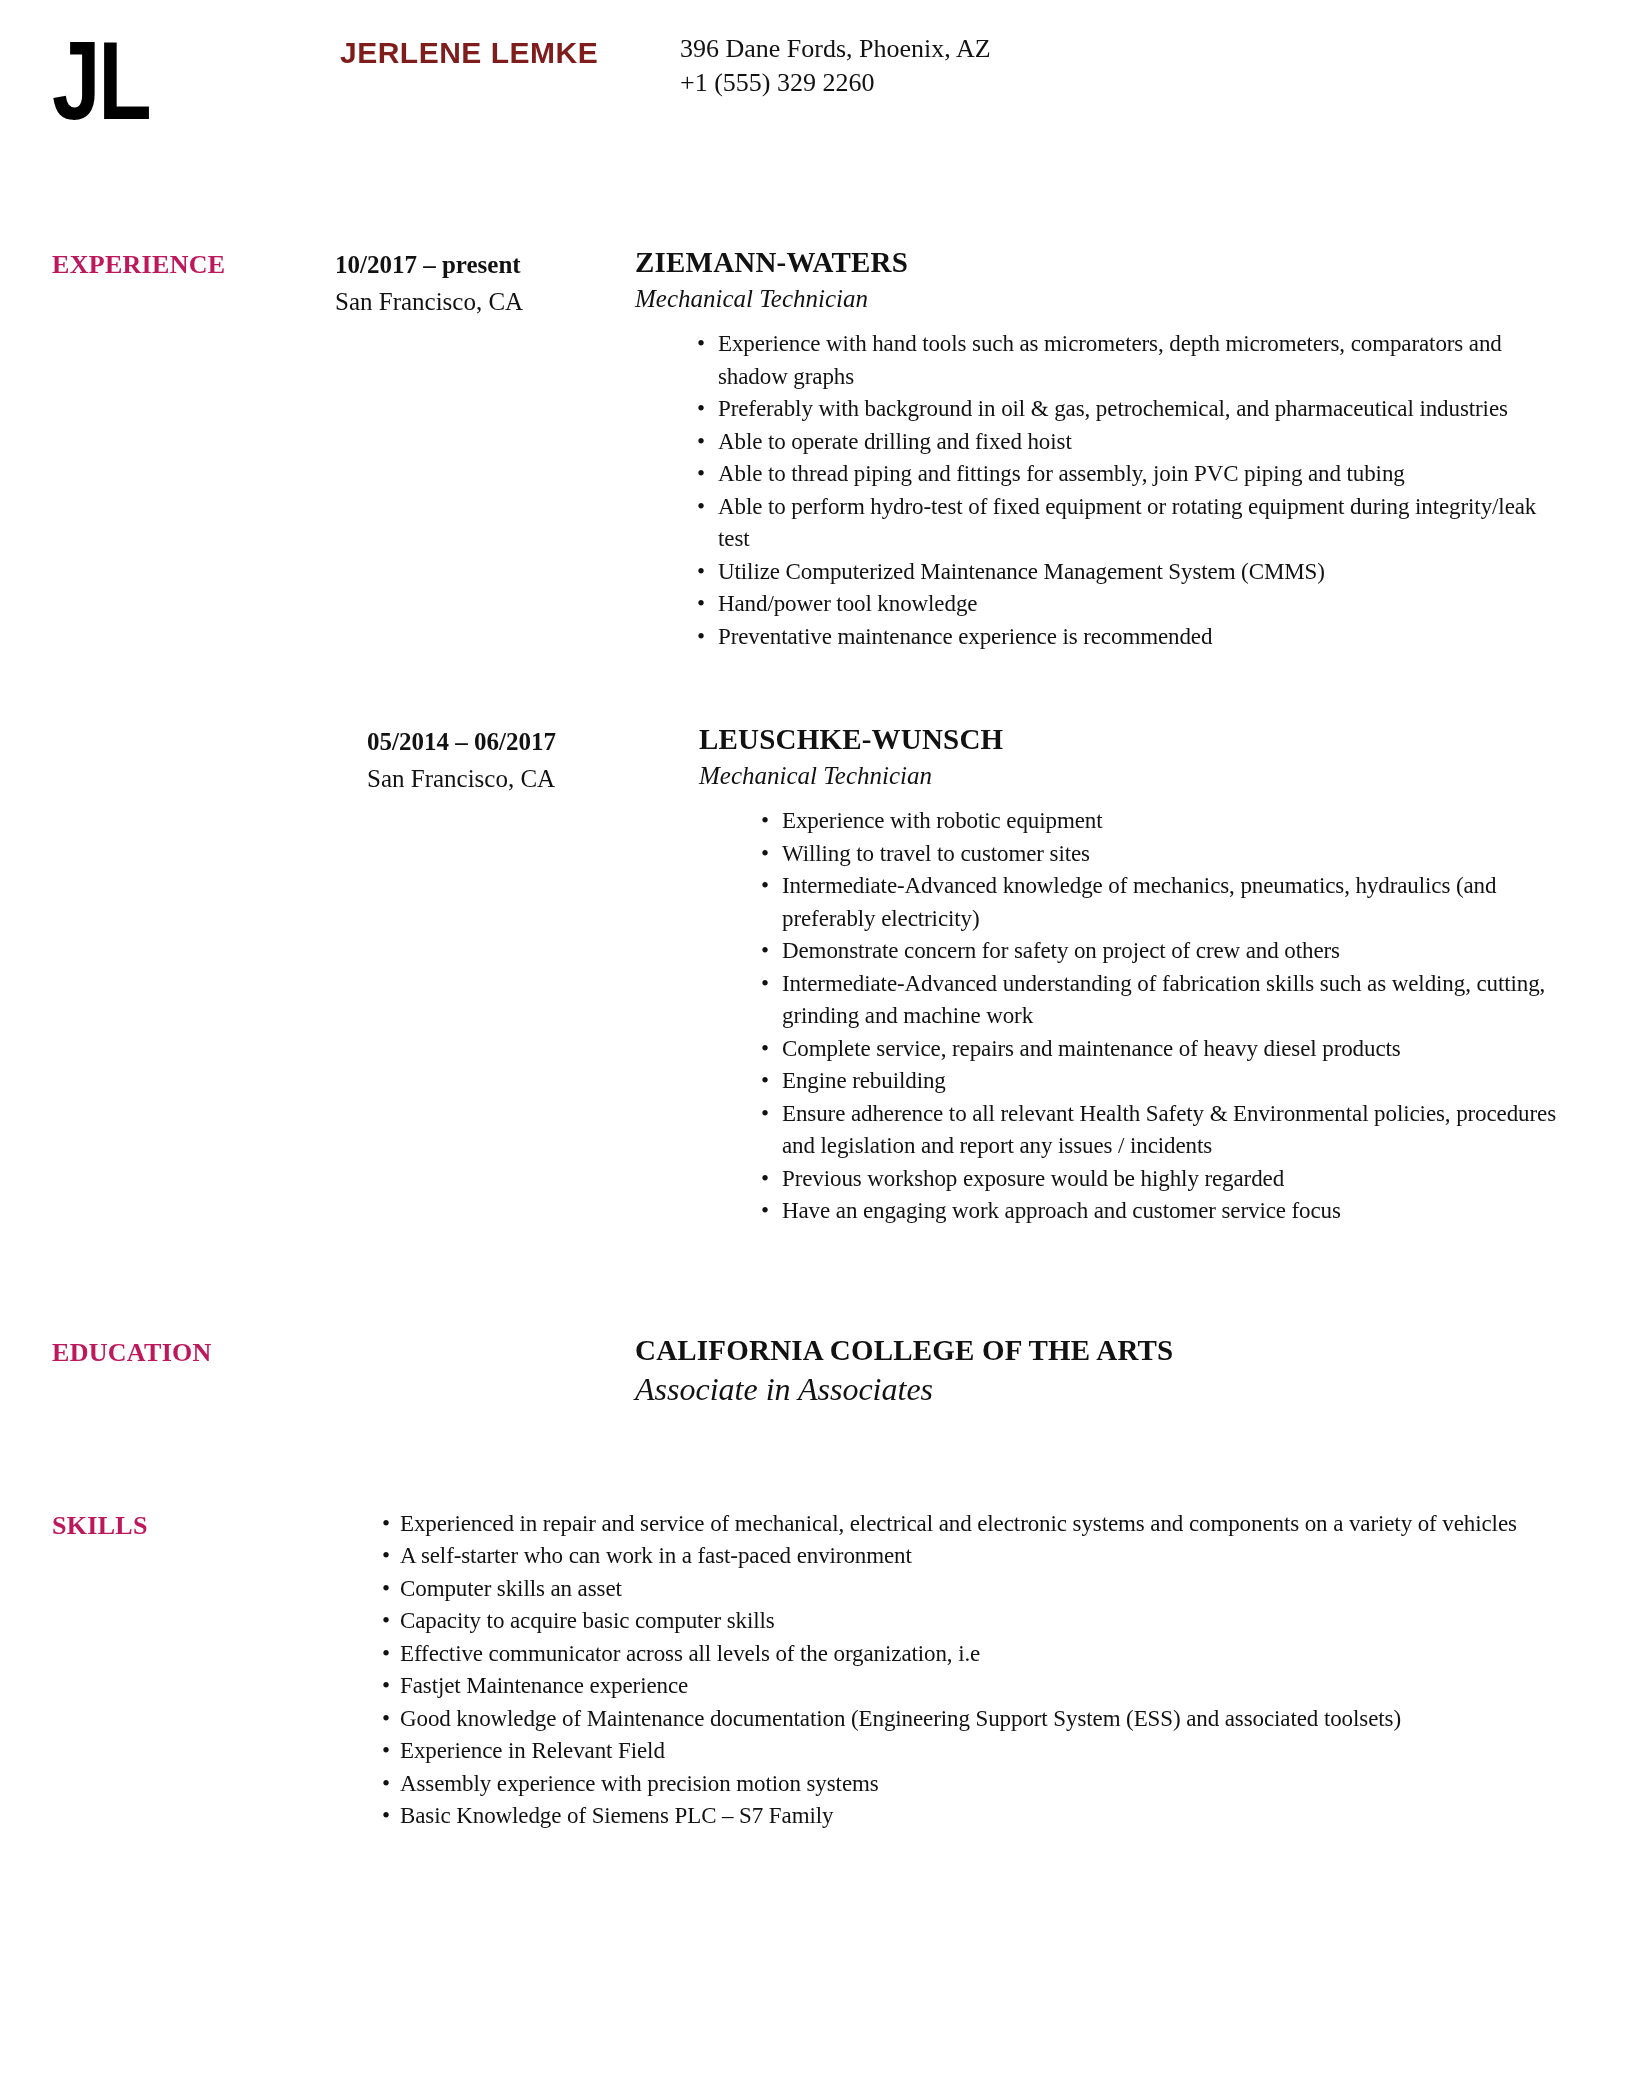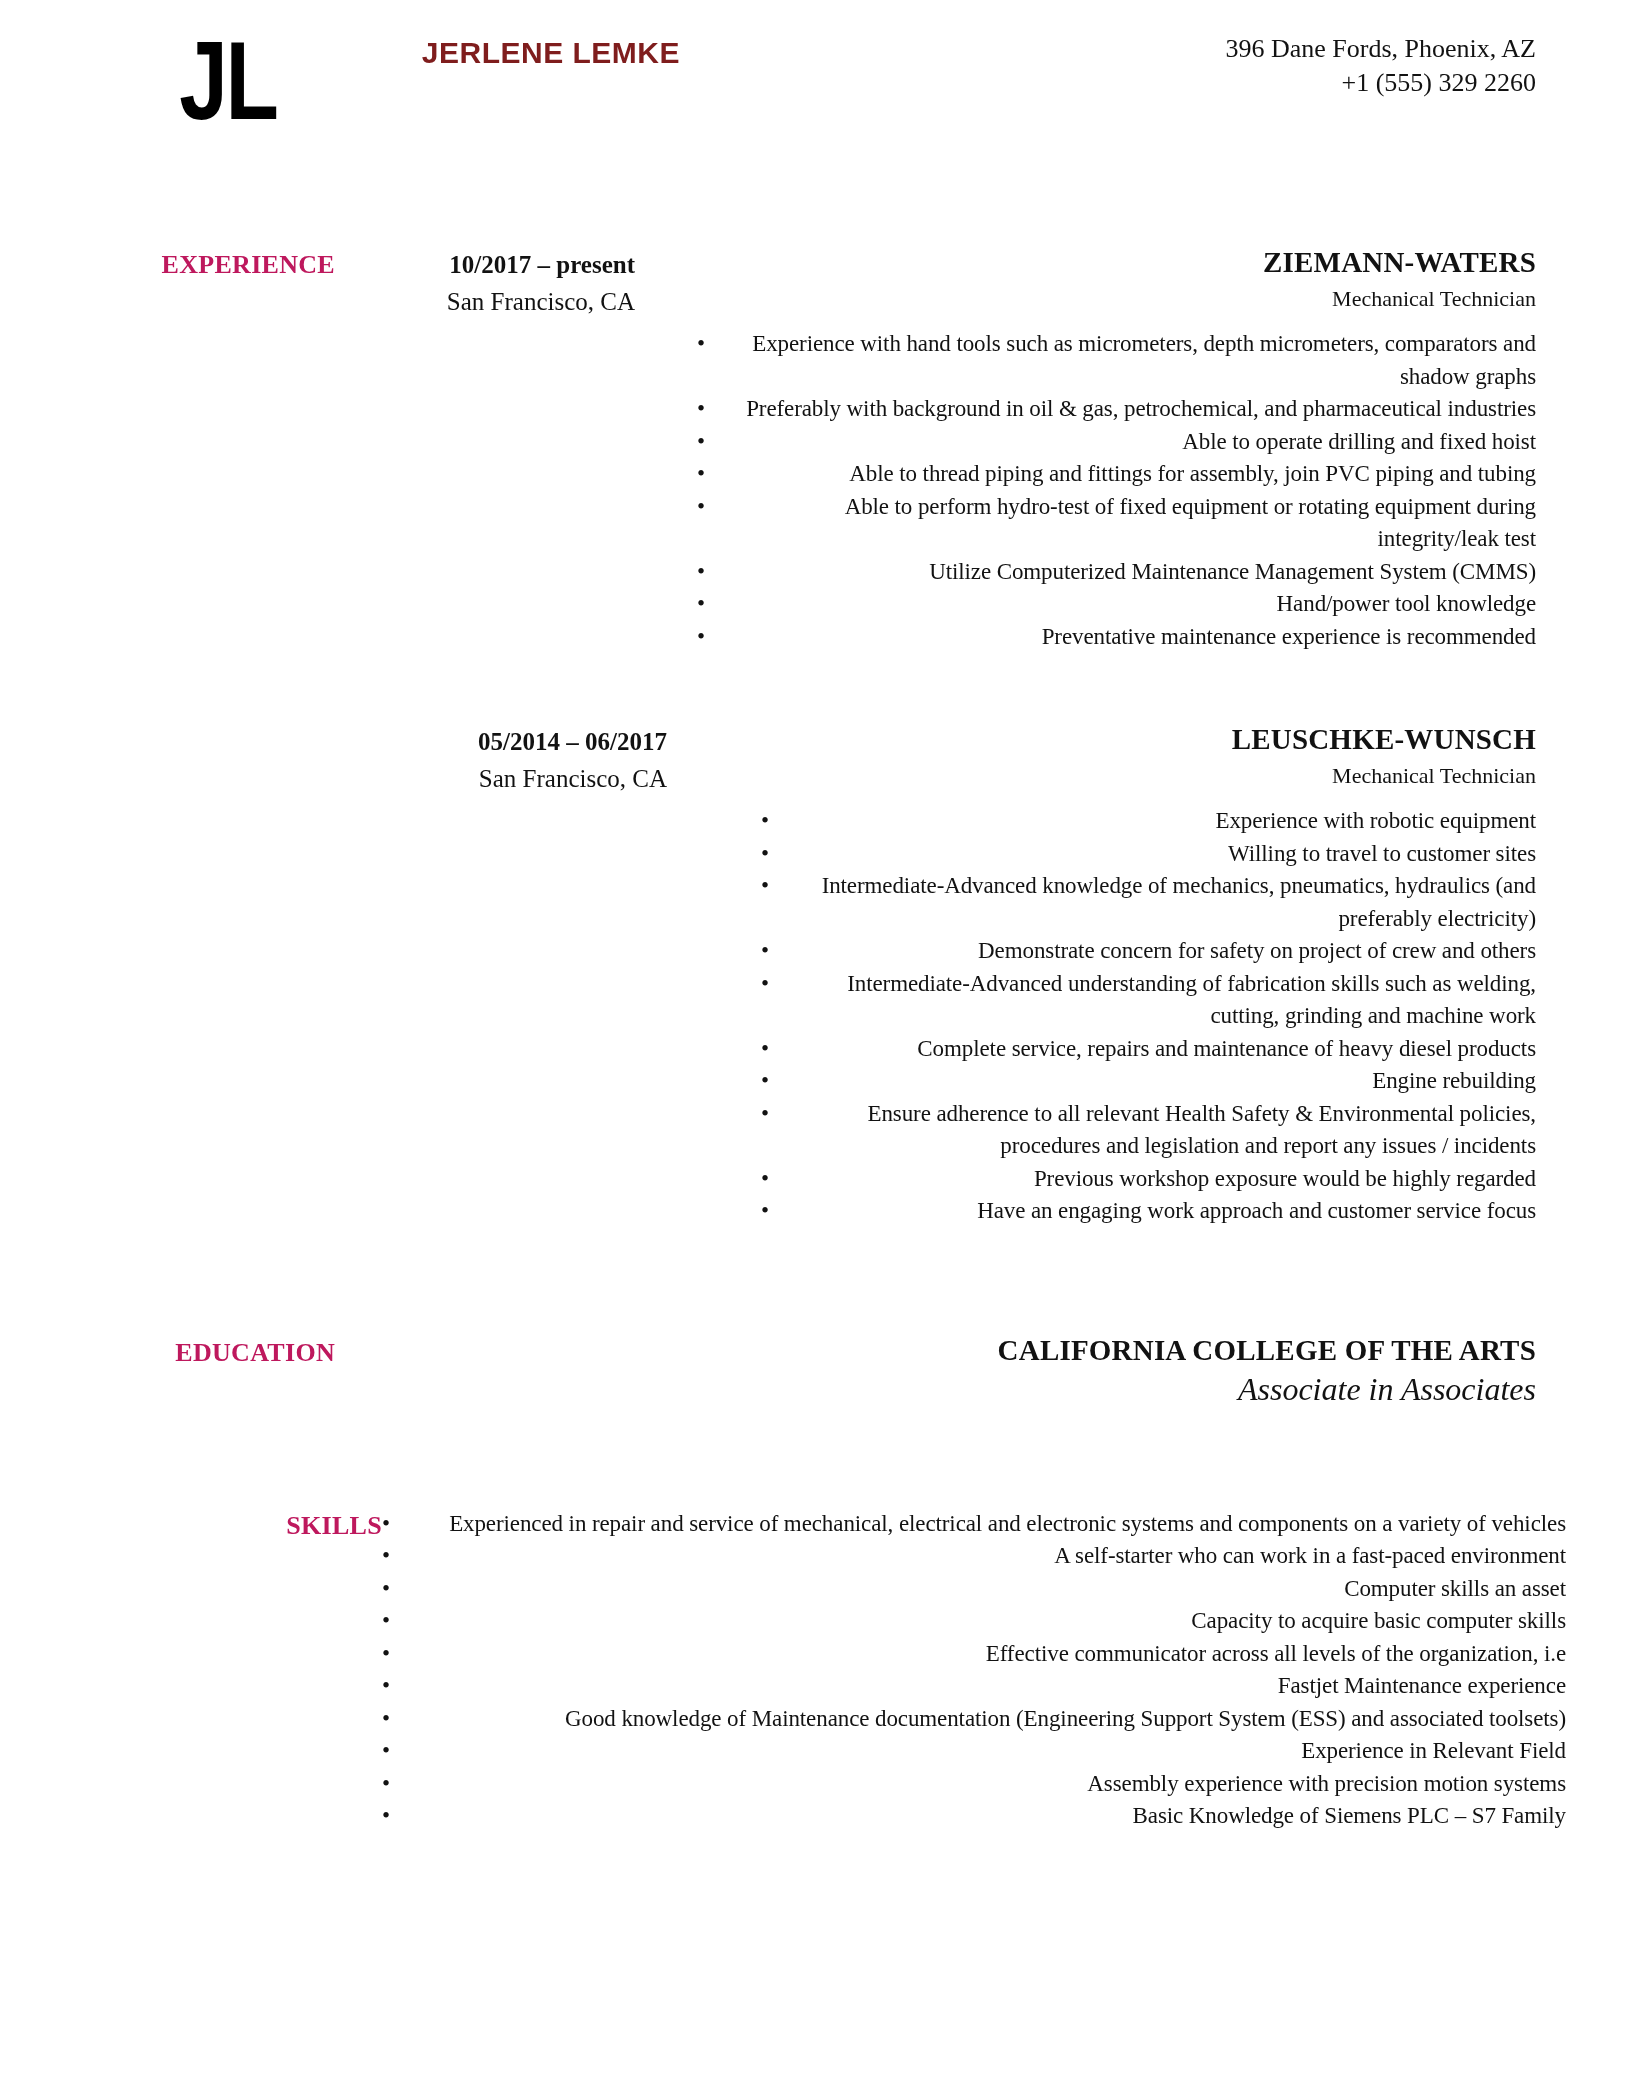--- a/index.html
+++ b/index.html
@@ -1,20 +1,20 @@
 <!DOCTYPE html>
 <html><head>
 <meta charset="utf-8">
 <style>
   html, body { margin:0; padding:0; background:#ffffff; }
   body {
     width:1632px; height:2098px; overflow:hidden; box-sizing:border-box;
     font-family:"Liberation Serif", serif; color:#121212;
   }
-  .page { padding:28px 96px 0 52px; box-sizing:border-box;text-align:right; }
+  .page { padding:28px 72px 0 52px; box-sizing:border-box; }
 
   
   .header-row { display:grid; grid-template-columns:288px 340px 1fr; align-items:start; }
   .initials {
     font-family:"Liberation Sans", sans-serif; font-weight:700; color:#000;
     font-size:112px; line-height:0.95; letter-spacing:-3px;
     transform:scaleX(0.78); transform-origin:left top; white-space:nowrap;
   }
   .name {
     font-family:"Liberation Sans", sans-serif; font-weight:700; color:#7f1d1d;
@@ -27,21 +27,21 @@
   .section-label {
     font-family:Liberation Serif, serif; font-weight:700; color:#be185d;
     font-size:26px; letter-spacing:0.3px; padding-top:6px; white-space:nowrap;
   }
   .exp-section { margin-top:110px; }
 
   .job-dates { font-weight:700; font-size:25px; line-height:32px; padding-top:5px; white-space:nowrap; }
   .job-location { font-size:25px; line-height:32px; margin-top:5px; white-space:nowrap; }
 
   .company { font-weight:700; font-size:29px; line-height:36px; letter-spacing:0.2px; }
-  .job-title { font-size:22px; line-height:34px; margin-top:2px; }
+  .job-title { font-style:italic; font-size:25px; line-height:34px; margin-top:2px; }
 
   ul.bullets {
     list-style:none; margin:12px 0 0 0; padding:0 0 0 83px;
     font-size:23px; line-height:32.5px; letter-spacing:-0.1px;
   }
   ul.bullets li { position:relative; }
   ul.bullets li::before { content:"\2022"; position:absolute; left:-21px; }
 
   .job2 { margin-top:68px;gap:32px; }
 

